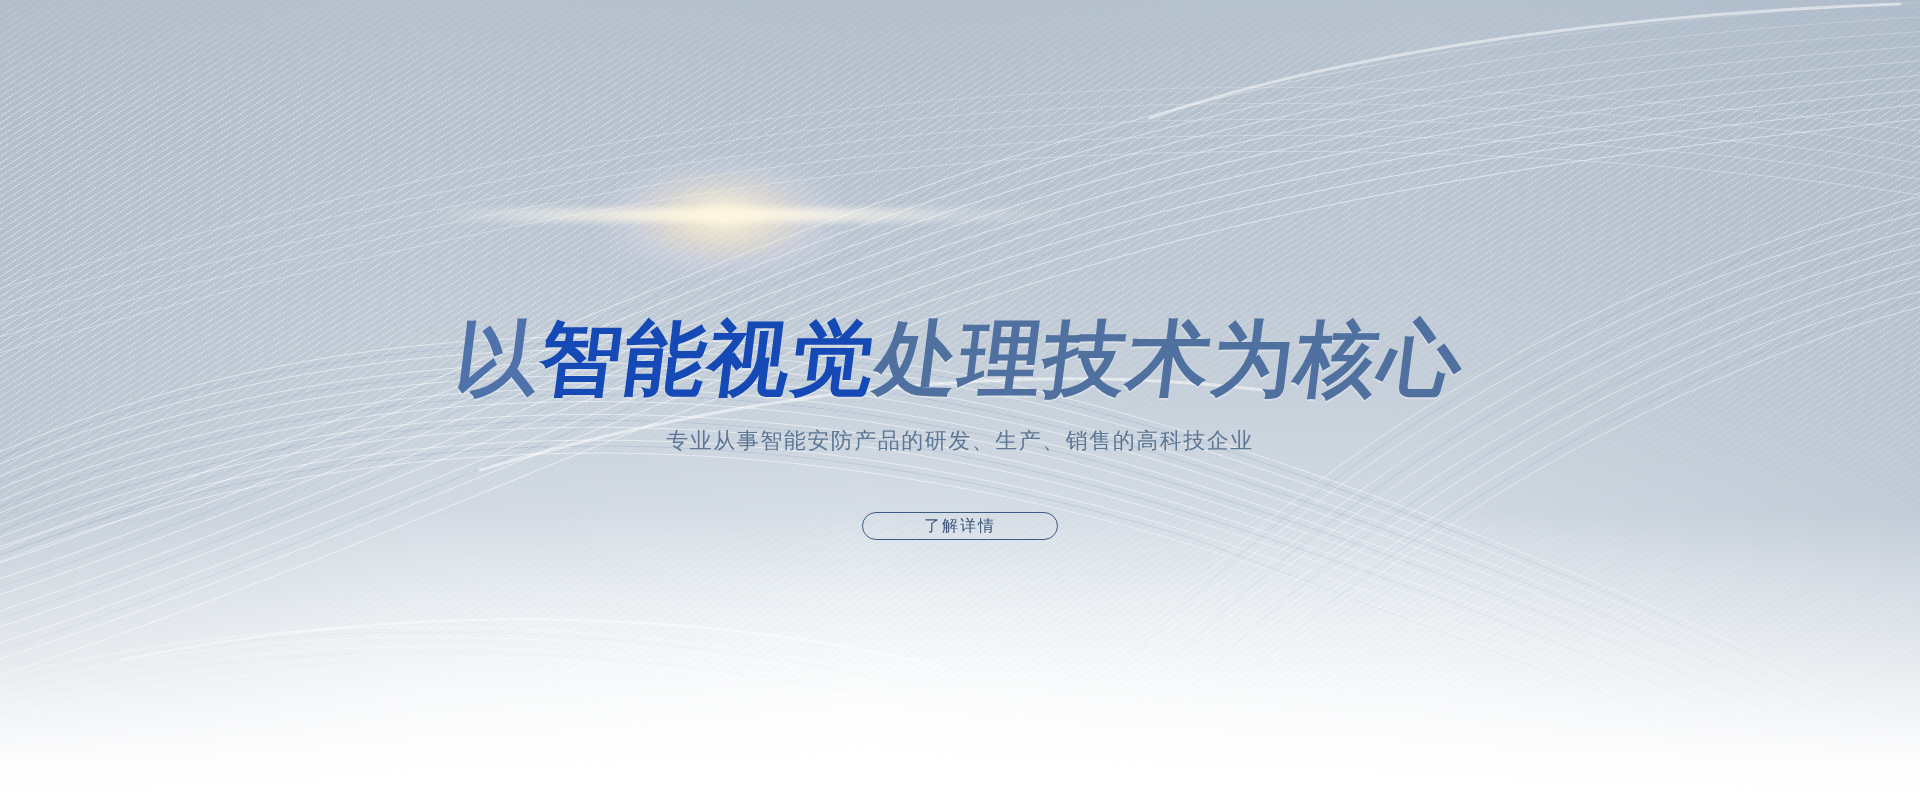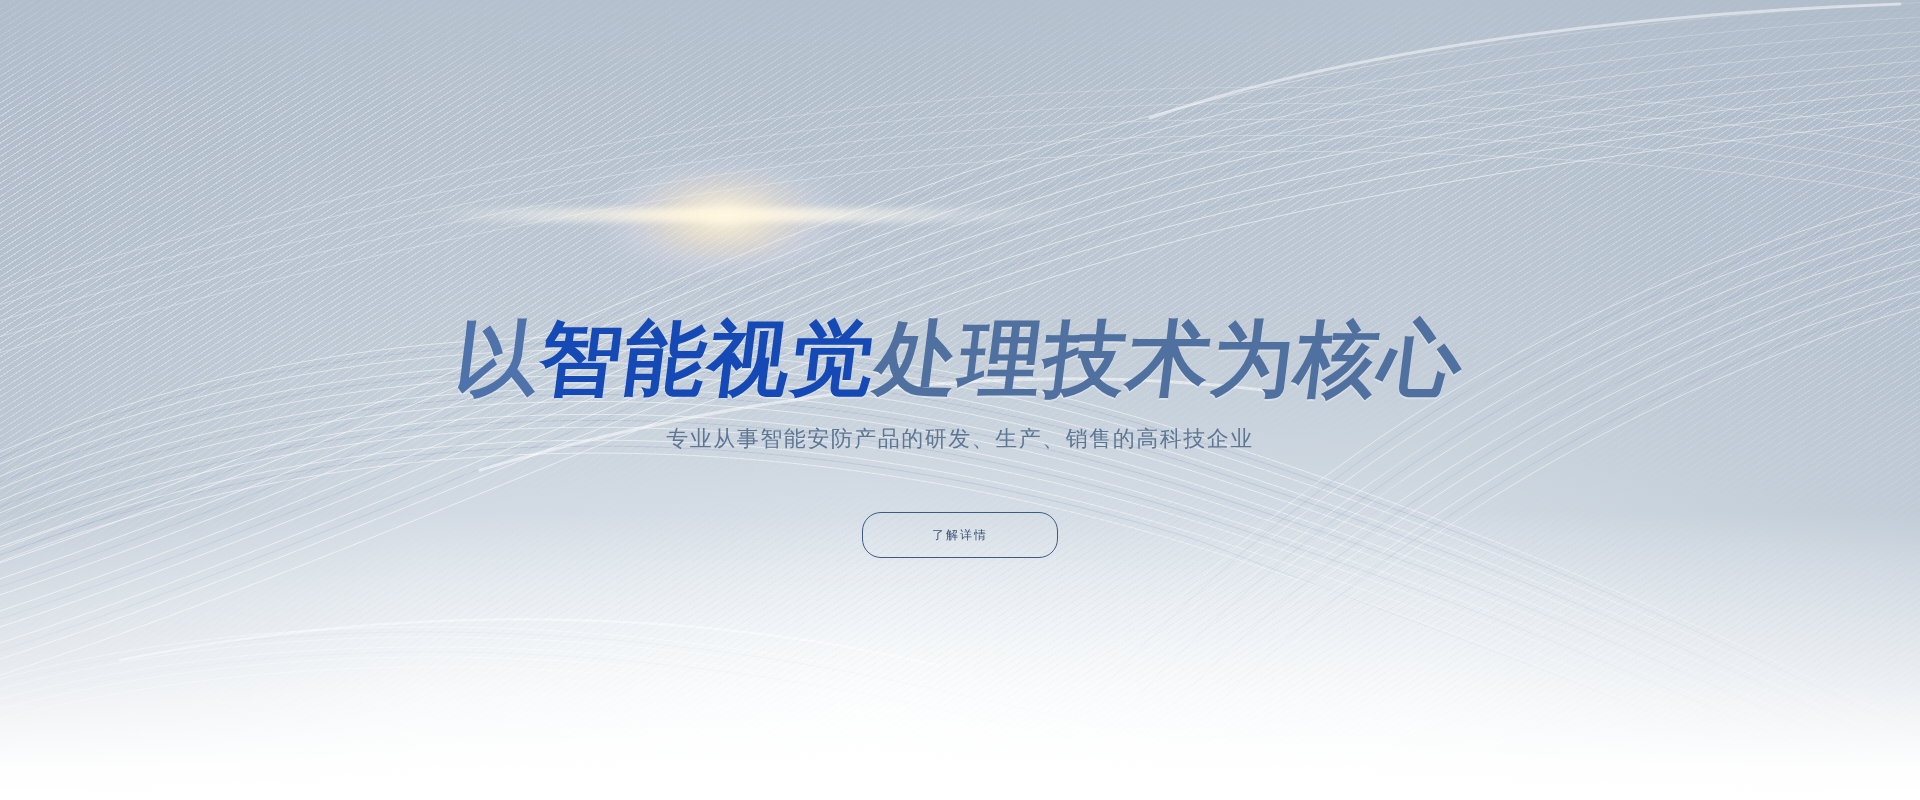--- a/index.html
+++ b/index.html
@@ -119,33 +119,33 @@
   .hl-a{color:#4f72ab;text-shadow:0 2px 0 rgba(255,255,255,.30);}
   .hl-b{color:#1549b5;text-shadow:0 2px 0 rgba(255,255,255,.25);}
   .hl-c{color:#50719f;text-shadow:0 2px 0 rgba(255,255,255,.32);}
 
   .subtitle{
     position:absolute;left:0;right:0;top:403px;
     text-align:center;
     font-size:22px;line-height:32px;
     letter-spacing:1.5px;
     color:#5d7694;
-    font-family:Liberation Mono, monospace;
+    font-family:Liberation Sans, sans-serif;
     white-space:nowrap;
   }
 
   .cta-wrap{position:absolute;left:0;right:0;top:512px;display:flex;justify-content:center;}
   .cta{
     display:flex;align-items:center;justify-content:center;
-    width:196px;height:46px;box-sizing:border-box;
+    width:196px;height:28px;box-sizing:border-box;
     border:1.5px solid #3f5a82;
     border-radius:19px;
     background:transparent;
     color:#3b5478;
-    font-size:12px;letter-spacing:2px;
+    font-size:16px;letter-spacing:2px;
     font-family:"DejaVu Sans","Liberation Sans",sans-serif;
     cursor:pointer;
   }
 </style>
 </head>
 <body>
 
 <div class="hero">
 
   <div class="layer bg-base"></div>

